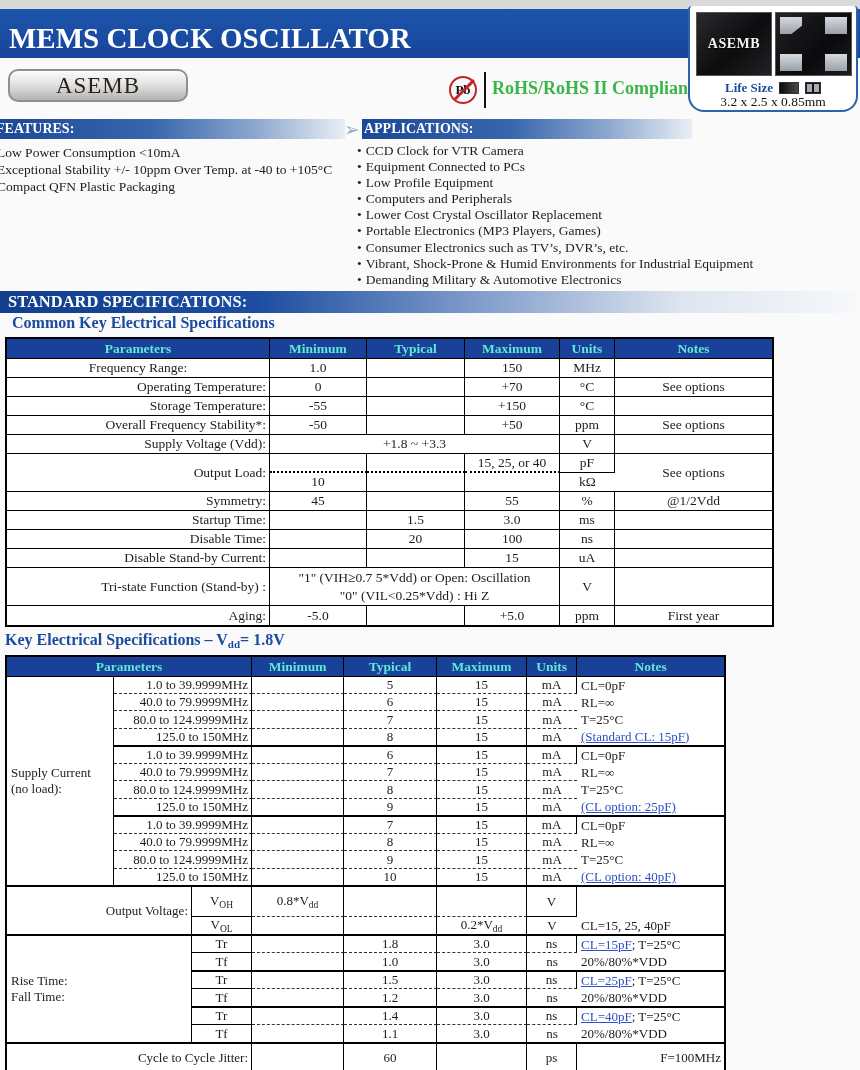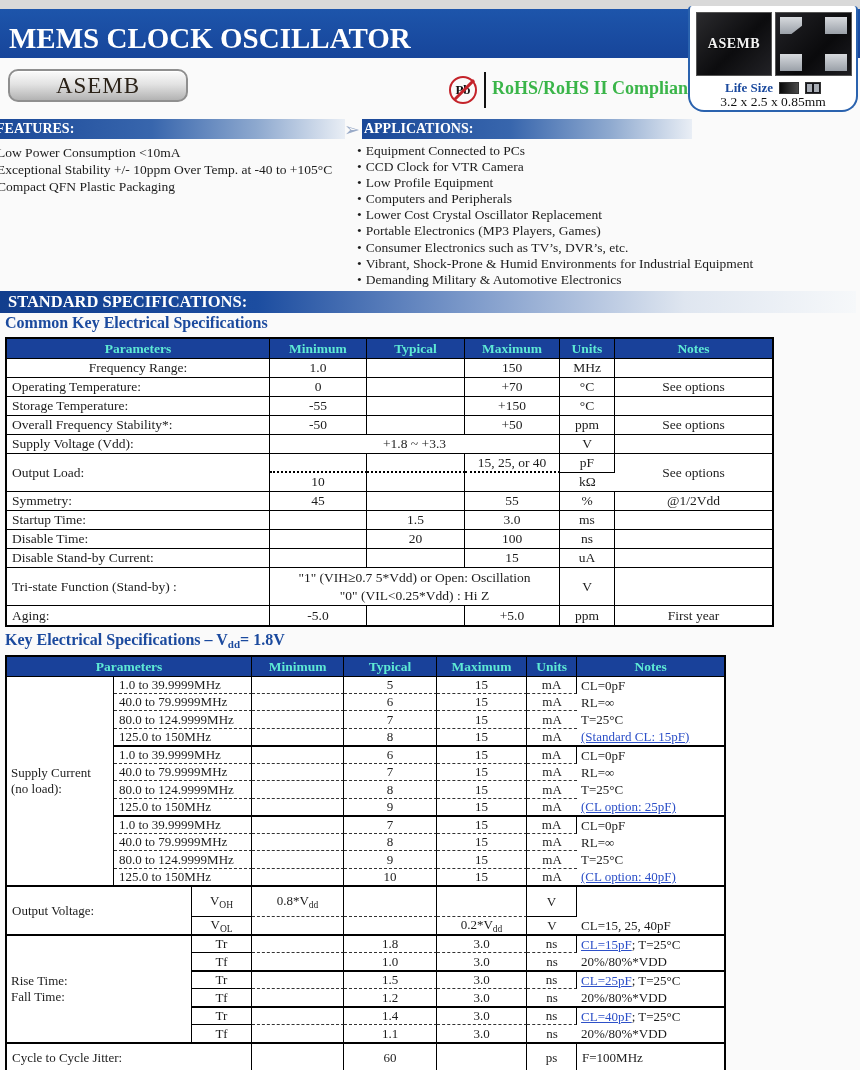--- a/index.html
+++ b/index.html
@@ -56,35 +56,35 @@
   .apps-bar { width:330px; }
   .apps-list { margin-top:4px; margin-left:13px; }
   .apps-list div { font-size:13.5px; line-height:16.1px; white-space:nowrap; }
   .apps-list .b { margin-right:4px; }
 
   
   .std-bar { position:absolute; left:0; top:291px; width:856px; height:22px;
              background:linear-gradient(90deg,#123e8d 0%,#1c4da0 30%,#7d9aca 55%,#dfe6f0 80%,#f6f8fa 100%);
              color:#fff; font-weight:bold; font-size:16.5px; line-height:22px; padding-left:8px; }
   .sub-head { position:absolute; color:#1b4a9e; font-weight:bold; font-size:16px; }
-  .common-head { left:5px; top:314px; }
+  .common-head { left:12px; top:314px; }
   .key-head { left:5px; top:631px; }
   sub.dd { font-size:11px; vertical-align:-3px; }
 
   
   table.spec { position:absolute; border-collapse:separate; border-spacing:0; table-layout:fixed; background:#fff; border:2px solid #000; }
   .t1 { left:5px; top:337px; width:765px; }
   .t2 { left:5px; top:655px; width:717px; }
   .spec th, .spec td { border-right:1px solid #000; border-bottom:1px solid #000; font-size:13.5px; text-align:center; vertical-align:middle; padding:0 3px; overflow:hidden; }
   .spec th:last-child, .spec td:last-child { border-right:none; }
   .spec tr.last > td { border-bottom:none; }
   .spec th { background:#19419a; color:#5eead4; font-weight:bold; height:20px; }
   .t1 td { height:19px; }
   .t2 td { height:17px; font-size:13px; }
-  td.lft { text-align:left; padding-left:5px; }
+  td.lft { text-align:right; padding-left:5px; }
   tr.dash > td { border-bottom-style:dashed; border-bottom-color:#333; }
   tr.end2 > td { border-bottom-width:2px; border-bottom-style:solid; border-bottom-color:#000; }
   td.sol { border-bottom:1px solid #000 !important; }
   td.vb2 { border-bottom:2px solid #000 !important; }
   td.dotb { border-bottom:2px dotted #000 !important; }
   td.notes-multi { text-align:left; padding-left:4px; line-height:17px; vertical-align:middle; }
   td.notes-bot { text-align:left; padding-left:4px; vertical-align:bottom; }
   .blue { color:#2d50c8;text-decoration:underline; }
   td.glabel { text-align:left; padding-left:4px; line-height:16px; }
   .t1 td.h2 { height:38px; line-height:18px; }
@@ -144,22 +144,22 @@
       <div>Compact QFN Plastic Packaging</div>
     </div>
   </div>
 
   <div class="apps-col">
     <div class="apps-head">
       <span class="arrow-glyph">➢</span>
       <div class="head-bar apps-bar">APPLICATIONS:</div>
     </div>
     <div class="apps-list">
+      <div><span class="b">•</span><span>CCD Clock for VTR Camera</span></div>
       <div><span class="b">•</span><span>Equipment Connected to PCs</span></div>
-      <div><span class="b">•</span><span>CCD Clock for VTR Camera</span></div>
       <div><span class="b">•</span><span>Low Profile Equipment</span></div>
       <div><span class="b">•</span><span>Computers and Peripherals</span></div>
       <div><span class="b">•</span><span>Lower Cost Crystal Oscillator Replacement</span></div>
       <div><span class="b">•</span><span>Portable Electronics (MP3 Players, Games)</span></div>
       <div><span class="b">•</span><span>Consumer Electronics such as TV’s, DVR’s, etc.</span></div>
       <div><span class="b">•</span><span>Vibrant, Shock-Prone &amp; Humid Environments for Industrial Equipment</span></div>
       <div><span class="b">•</span><span>Demanding Military &amp; Automotive Electronics</span></div>
     </div>
   </div>
 

